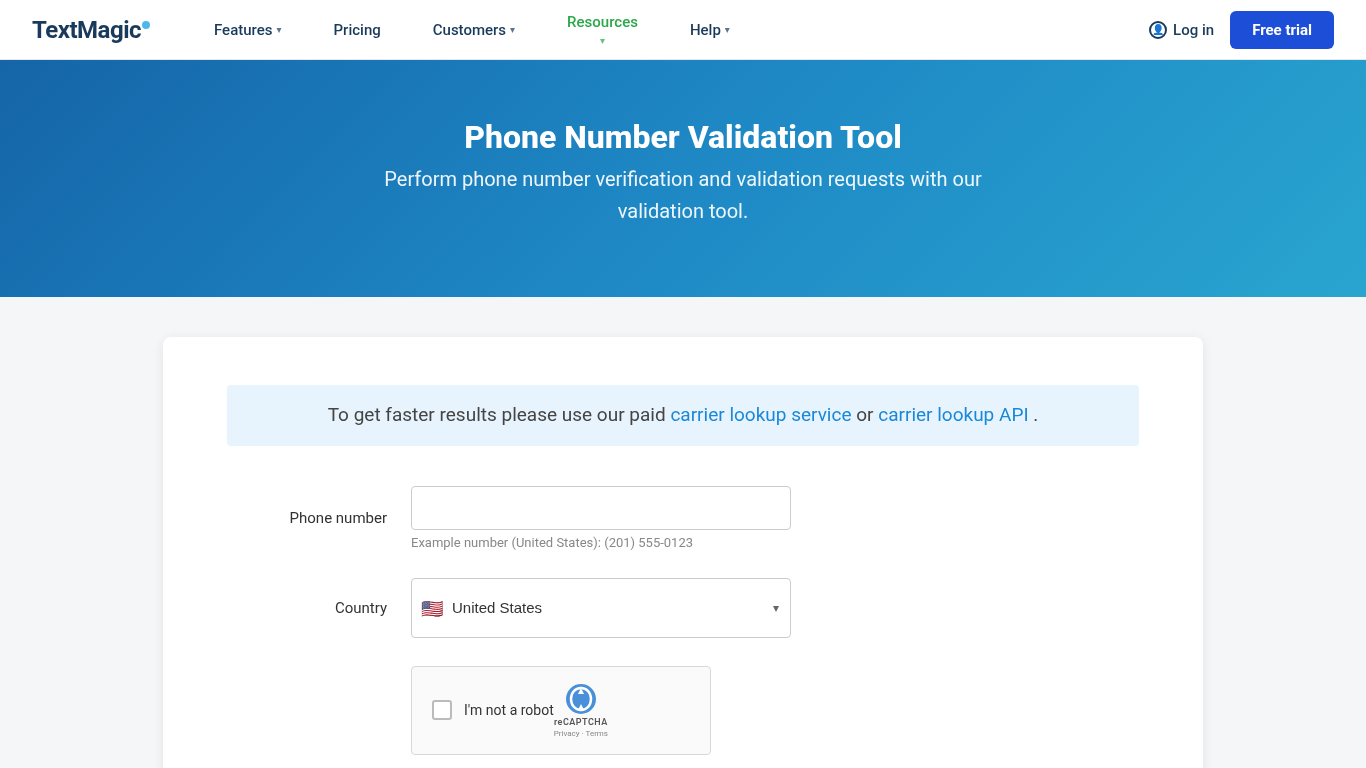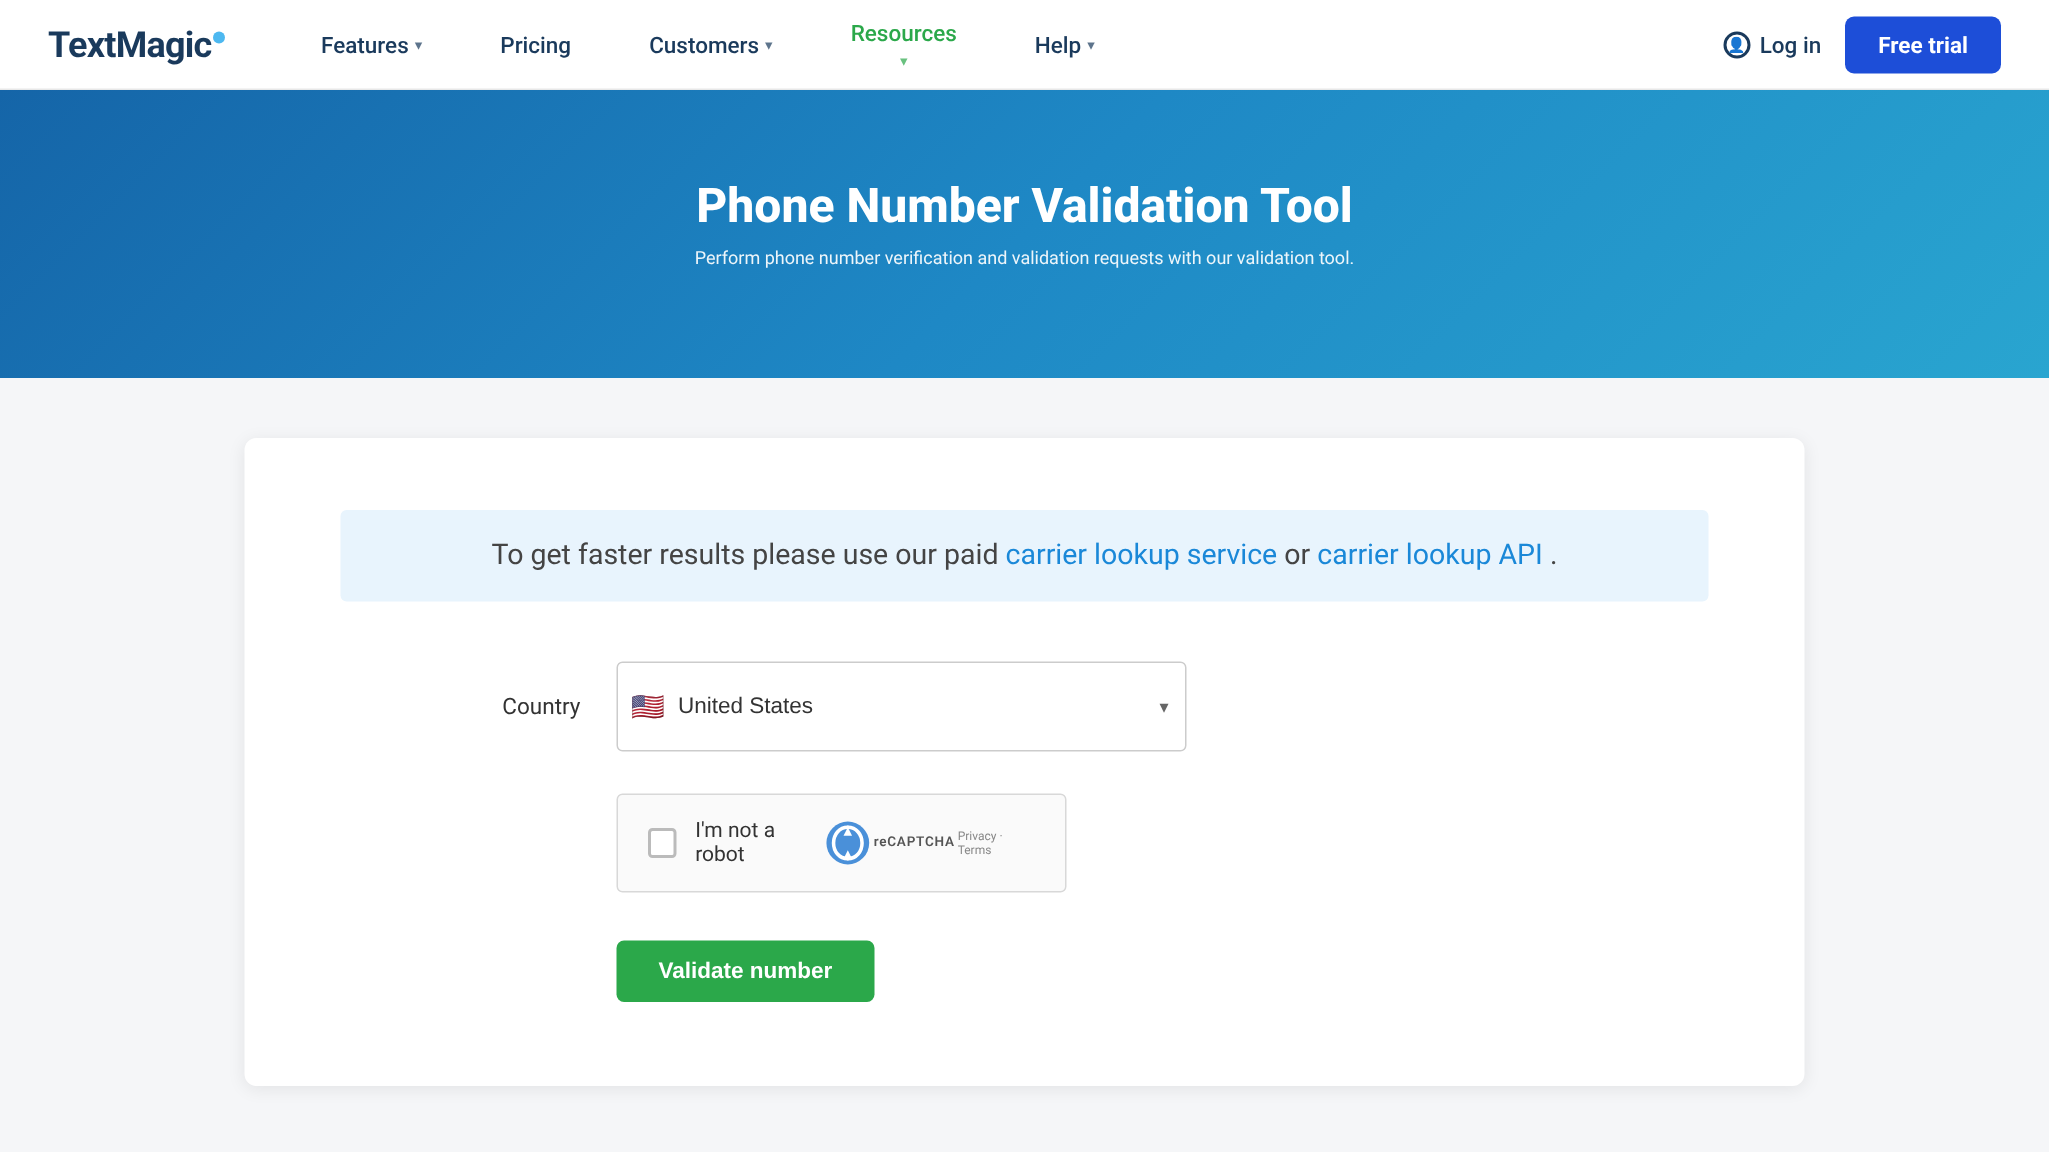--- a/index.html
+++ b/index.html
@@ -105,21 +105,21 @@
       text-align: center;
       color: #fff;
     }
     .hero-title {
       font-size: 32px;
       font-weight: 800;
       margin-bottom: 8px;
       line-height: 1.1;
     }
     .hero-subtitle {
-      font-size: 12px;
+      font-size: 20px;
       opacity: 0.92;
       max-width: 600px;
       margin: 0 auto;
       line-height: 1.6;
     }
 
     
     .main-content {
       background: #f5f6f8;
       padding: 40px 32px 60px;
@@ -248,21 +248,21 @@
       border-radius: 3px;
       cursor: pointer;
       background: #fff;
     }
     .captcha-label {
       font-size: 14px;
       color: #333;
     }
     .captcha-right {
       display: flex;
-      flex-direction: row;
+      flex-direction: column;
       align-items: center;
       gap: 2px;
     }
     .captcha-brand {
       font-size: 9px;
       color: #555;
       font-weight: 600;
       letter-spacing: 0.5px;
     }
     .captcha-links {
@@ -344,20 +344,27 @@
   <div class="card">
 
     <div class="info-bar">
       <span>To get faster results please use our paid </span>
       <a href="#">carrier lookup service</a>
       <span> or </span>
       <a href="#">carrier lookup API</a>
       <span>.</span>
     </div>
 
+    <div class="form-row">
+      <label class="form-label">Phone number</label>
+      <div class="form-field-wrap">
+        <input type="text" class="form-input" style="">
+        <div class="form-hint">Example number (United States): (201) 555-0123</div>
+      </div>
+    </div>
 
     <div class="form-row">
       <label class="form-label">Country</label>
       <div class="country-select-wrap">
         <span class="country-flag">🇺🇸</span>
         <select class="country-select">
           <option>United States</option>
           <option>United Kingdom</option>
           <option>Canada</option>
           <option>Australia</option>

